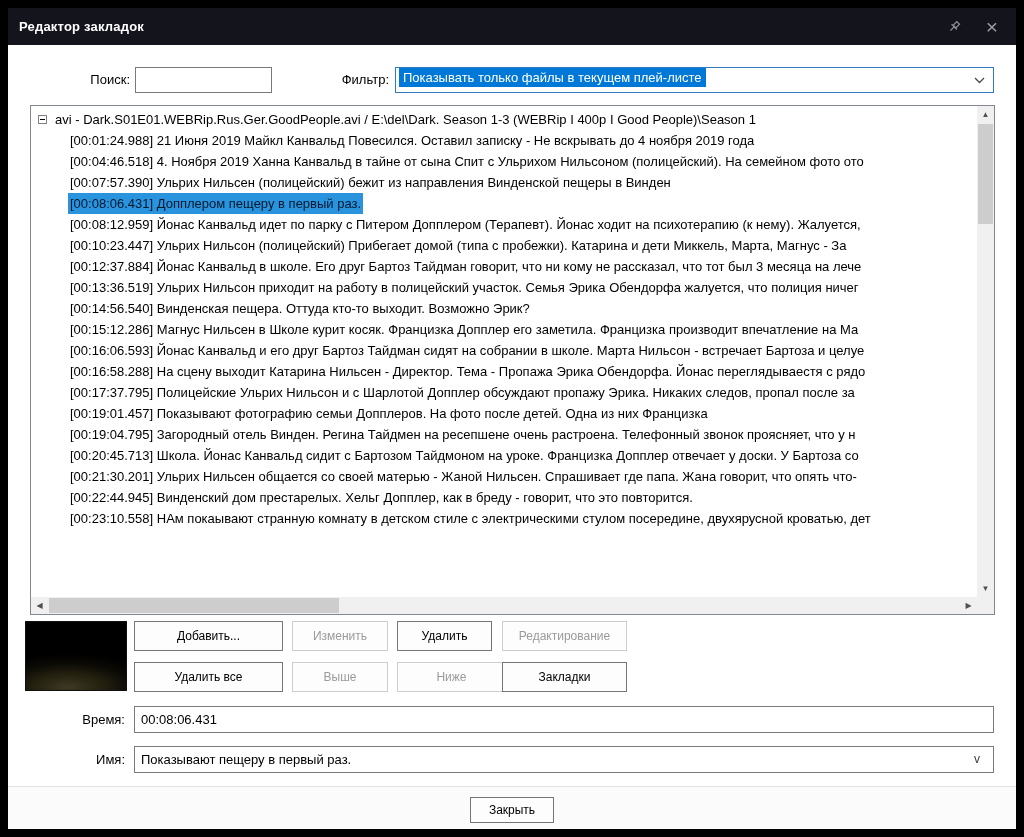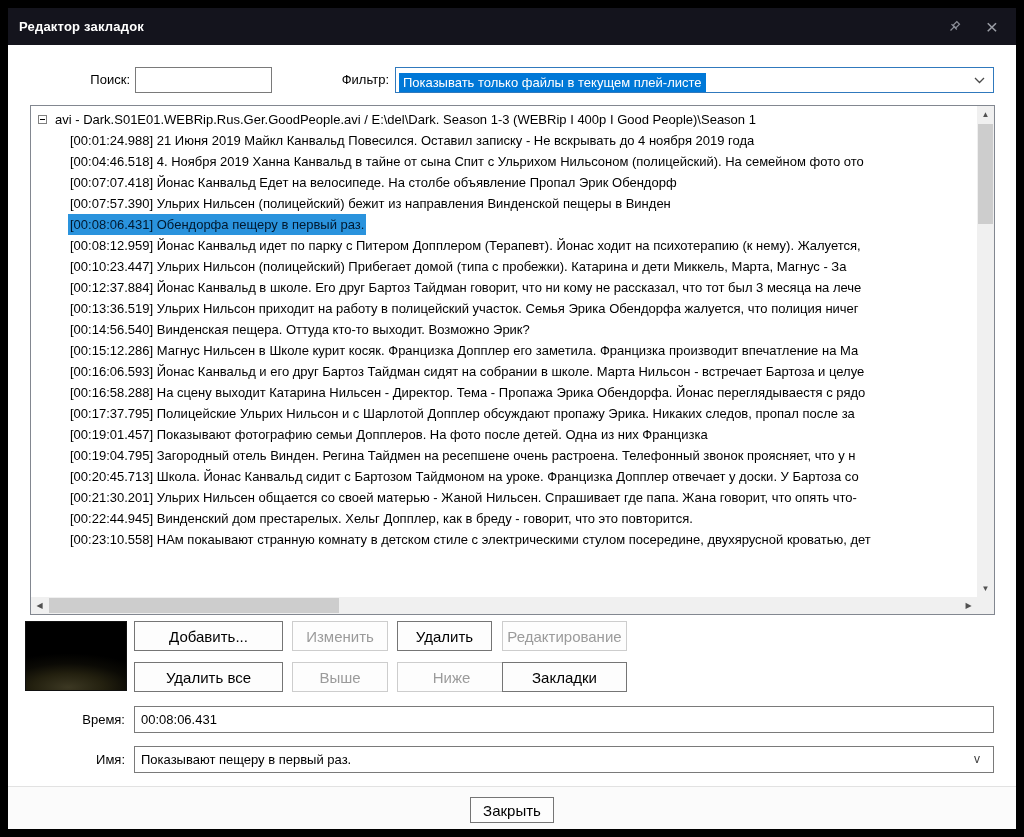--- a/index.html
+++ b/index.html
@@ -15,21 +15,21 @@
   .close { color:#9a9da5; font-size:21px; line-height:1; cursor:pointer; }
 
   
   .content { position:absolute; left:8px; top:45px; width:1008px; height:784px; background:#ffffff; }
   .lbl { position:absolute; font-size:13px; color:#000; text-align:right; line-height:26px; white-space:nowrap; }
   .tinput { position:absolute; border:1px solid #7a7a7a; font-size:13px; padding:0 6px; font-family:inherit; background:#fff; color:#000; outline:none; }
 
   .search-lbl { left:40px; top:22px; width:82px; }
   .search-input { left:127px; top:22px; width:137px; height:26px; }
   .filter-lbl { left:311px; top:22px; width:70px; }
-  .filter-combo { position:absolute; left:387px; top:22px; width:599px; height:26px; border:1px solid #3079bd; background:#fff; display:flex; align-items:flex-end; padding:0 16px 0 3px; cursor:pointer; }
+  .filter-combo { position:absolute; left:387px; top:22px; width:599px; height:26px; border:1px solid #3079bd; background:#fff; display:flex; align-items:flex-start; padding:0 16px 0 3px; cursor:pointer; }
   .combo-sel { font-size:13px; color:#fff; padding:2px 4px; white-space:nowrap; overflow:hidden; }
   .combo-arrow { position:absolute; right:8px; top:9px; display:flex; }
 
   
   .listbox { position:absolute; left:22px; top:60px; width:965px; height:510px; border:1px solid #828790; background:#fff; }
   .rows { position:absolute; left:0; top:0; right:17px; bottom:17px; overflow:hidden; padding-top:3px; }
   .tree-row { position:relative; height:21px; line-height:21px; white-space:nowrap; font-size:13px; color:#000; cursor:default; }
   .tree-row.root { padding-left:22px; }
   .tree-row.item { padding-left:37px; }
   .row-text { display:inline-block; padding:0 2px; }
@@ -41,21 +41,21 @@
   .hscroll { position:absolute; left:0; bottom:0; height:17px; right:17px; background:#f0f0f0; }
   .corner { position:absolute; right:0; bottom:0; width:17px; height:17px; background:#f0f0f0; }
   .arr { position:absolute; color:#515151; font-size:8px; width:17px; height:17px; text-align:center; line-height:17px; user-select:none; }
   .vscroll .up { top:0; } .vscroll .down { bottom:0; }
   .hscroll .left { left:0; } .hscroll .right { right:0; }
   .vthumb { position:absolute; left:1px; top:18px; width:15px; height:100px; background:#cdcdcd; }
   .hthumb { position:absolute; top:1px; left:18px; width:290px; height:15px; background:#cdcdcd; }
 
   
   .thumb { position:absolute; left:17px; top:576px; width:102px; height:70px; background:#000; background-image:radial-gradient(ellipse 90px 34px at 42% 96%, #3c3823 0%, #23200f 40%, #0b0a05 70%, #000 100%); border:1px solid #111; }
-  .btn { position:absolute; height:30px; background:#fdfdfd; border:1px solid #757575; font-size:15px; color:#000; font-family:inherit; cursor:pointer; }
+  .btn { position:absolute; height:30px; background:#fdfdfd; border:1px solid #757575; font-size:12px; color:#000; font-family:inherit; cursor:pointer; }
   .btn.disabled { border-color:#cdcdcd; color:#9b9b9b; }
   .time-lbl { left:37px; top:661px; width:80px; line-height:27px; }
   .time-input { left:126px; top:661px; width:860px; height:27px; }
   .name-lbl { left:37px; top:701px; width:80px; line-height:27px; }
   .name-input { left:126px; top:701px; width:860px; height:27px; padding-right:24px; }
   .name-arrow { position:absolute; left:966px; top:707px; font-size:12px; color:#3c3c3c; }
 
   .bottombar { position:absolute; left:0; top:741px; width:1008px; height:43px; background:#fbfbfb; border-top:1px solid #e2e2e2; }
   .close-btn { left:462px; top:752px; width:84px; height:26px; height:26px; }
 </style>
@@ -97,23 +97,22 @@
 
     <div class="listbox">
       <div class="rows">
         <div class="tree-row root">
           <span class="expander"></span>
           <span class="row-text">avi - Dark.S01E01.WEBRip.Rus.Ger.GoodPeople.avi / E:\del\Dark. Season 1-3 (WEBRip I 400p I Good People)\Season 1</span>
         </div>
 
       <div class="tree-row item"><span class="row-text">[00:01:24.988] 21 Июня 2019 Майкл Канвальд Повесился. Оставил записку - Не вскрывать до 4 ноября 2019 года</span></div>
           <div class="tree-row item"><span class="row-text">[00:04:46.518] 4. Ноября 2019 Ханна Канвальд в тайне от сына Спит с Ульрихом Нильсоном (полицейский). На семейном фото ото</span></div>
-          <div class="tree-row item"><span class="row-text">[00:07:07.418] Йонас Канвальд Едет на велосипеде. На столбе объявление Пропал Эрик Обендорф</span></div>
           <div class="tree-row item"><span class="row-text">[00:07:57.390] Ульрих Нильсен (полицейский) бежит из направления Винденской пещеры в Винден</span></div>
-          <div class="tree-row item selected"><span class="row-text" style="background: rgb(42, 147, 221); color: rgb(0, 24, 46);">[00:08:06.431] Обендорфа пещеру в первый раз.</span></div>
+          <div class="tree-row item selected"><span class="row-text" style="background: rgb(42, 147, 221); color: rgb(0, 24, 46);">[00:08:06.431] Допплером пещеру в первый раз.</span></div>
           <div class="tree-row item"><span class="row-text">[00:08:12.959] Йонас Канвальд идет по парку с Питером Допплером (Терапевт). Йонас ходит на психотерапию (к нему). Жалуется,</span></div>
           <div class="tree-row item"><span class="row-text">[00:10:23.447] Ульрих Нильсон (полицейский) Прибегает домой (типа с пробежки).  Катарина и дети Миккель, Марта, Магнус - За</span></div>
           <div class="tree-row item"><span class="row-text">[00:12:37.884] Йонас Канвальд в школе. Его друг Бартоз Тайдман говорит, что ни кому не рассказал, что тот был 3 месяца на лече</span></div>
           <div class="tree-row item"><span class="row-text">[00:13:36.519] Ульрих Нильсон приходит на работу в полицейский участок. Семья Эрика Обендорфа жалуется, что полиция ничег</span></div>
           <div class="tree-row item"><span class="row-text">[00:14:56.540] Винденская пещера. Оттуда кто-то выходит. Возможно Эрик?</span></div>
           <div class="tree-row item"><span class="row-text">[00:15:12.286] Магнус Нильсен в Школе курит косяк. Францизка Допплер его заметила. Францизка производит впечатление на Ма</span></div>
           <div class="tree-row item"><span class="row-text">[00:16:06.593] Йонас Канвальд и его друг Бартоз Тайдман сидят на собрании в школе. Марта Нильсон - встречает Бартоза и целуе</span></div>
           <div class="tree-row item"><span class="row-text">[00:16:58.288] На сцену выходит Катарина Нильсен - Директор. Тема - Пропажа Эрика Обендорфа. Йонас переглядываестя с рядо</span></div>
           <div class="tree-row item"><span class="row-text">[00:17:37.795] Полицейские Ульрих Нильсон и с Шарлотой Допплер обсуждают пропажу Эрика. Никаких следов, пропал после за</span></div>
           <div class="tree-row item"><span class="row-text">[00:19:01.457] Показывают фотографию семьи Допплеров. На фото после детей. Одна из них Францизка</span></div>

